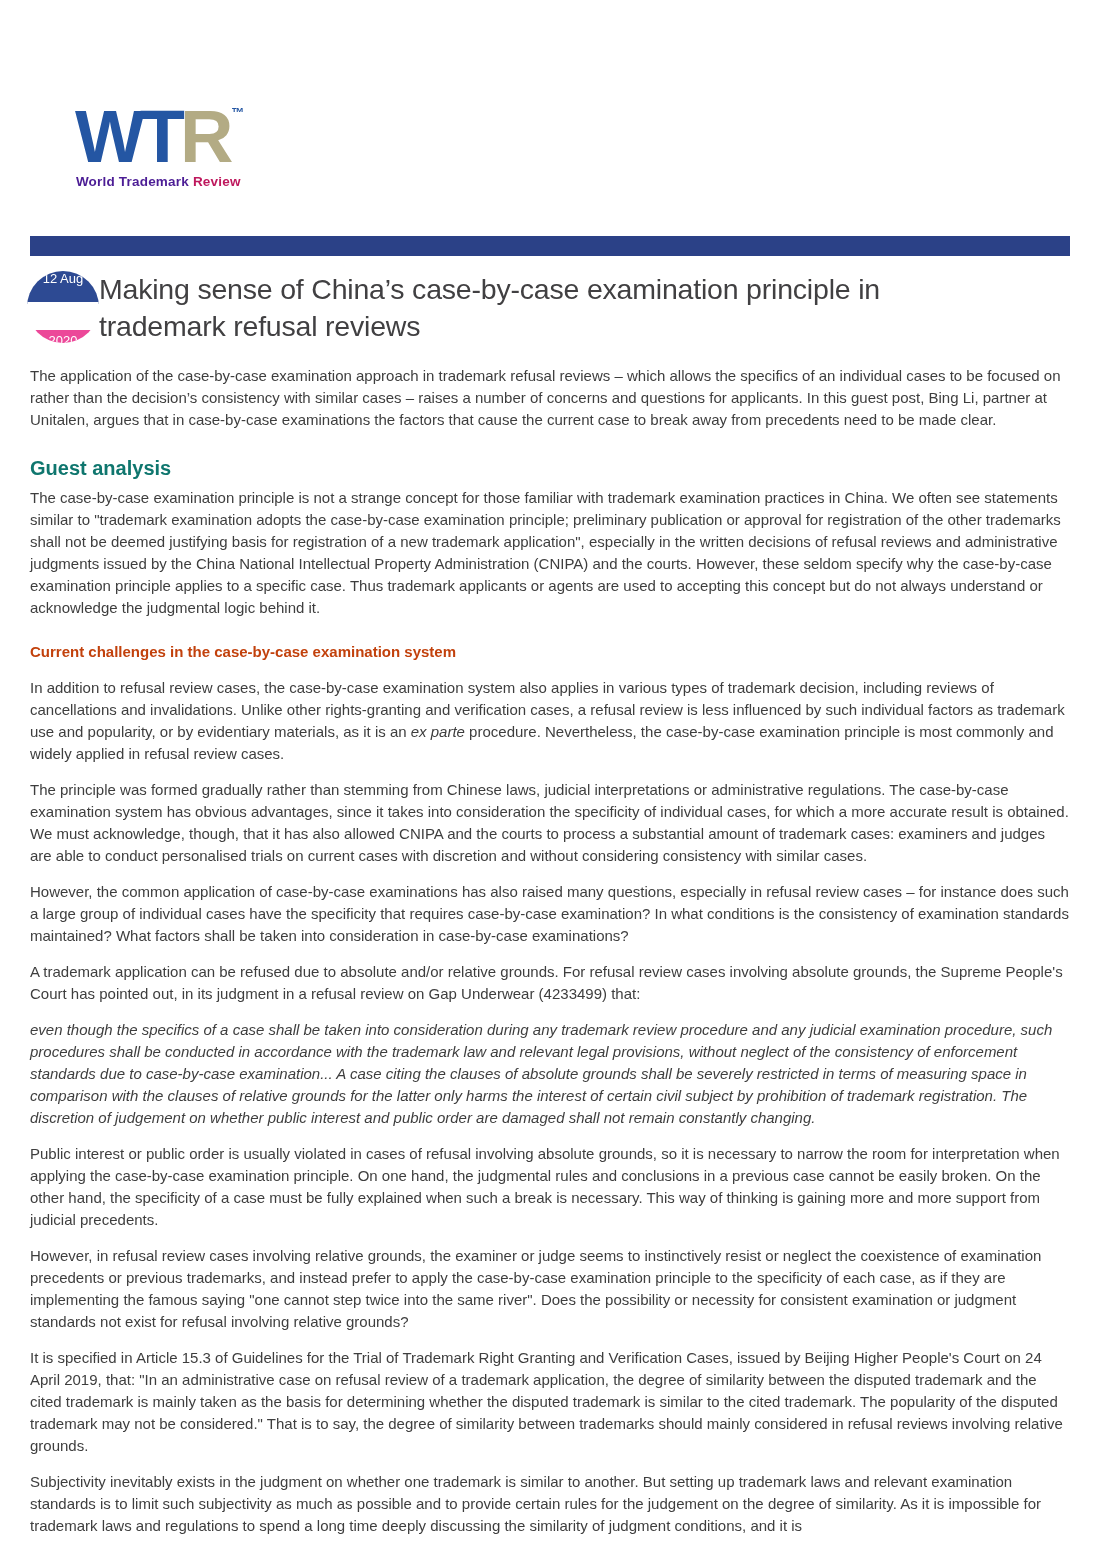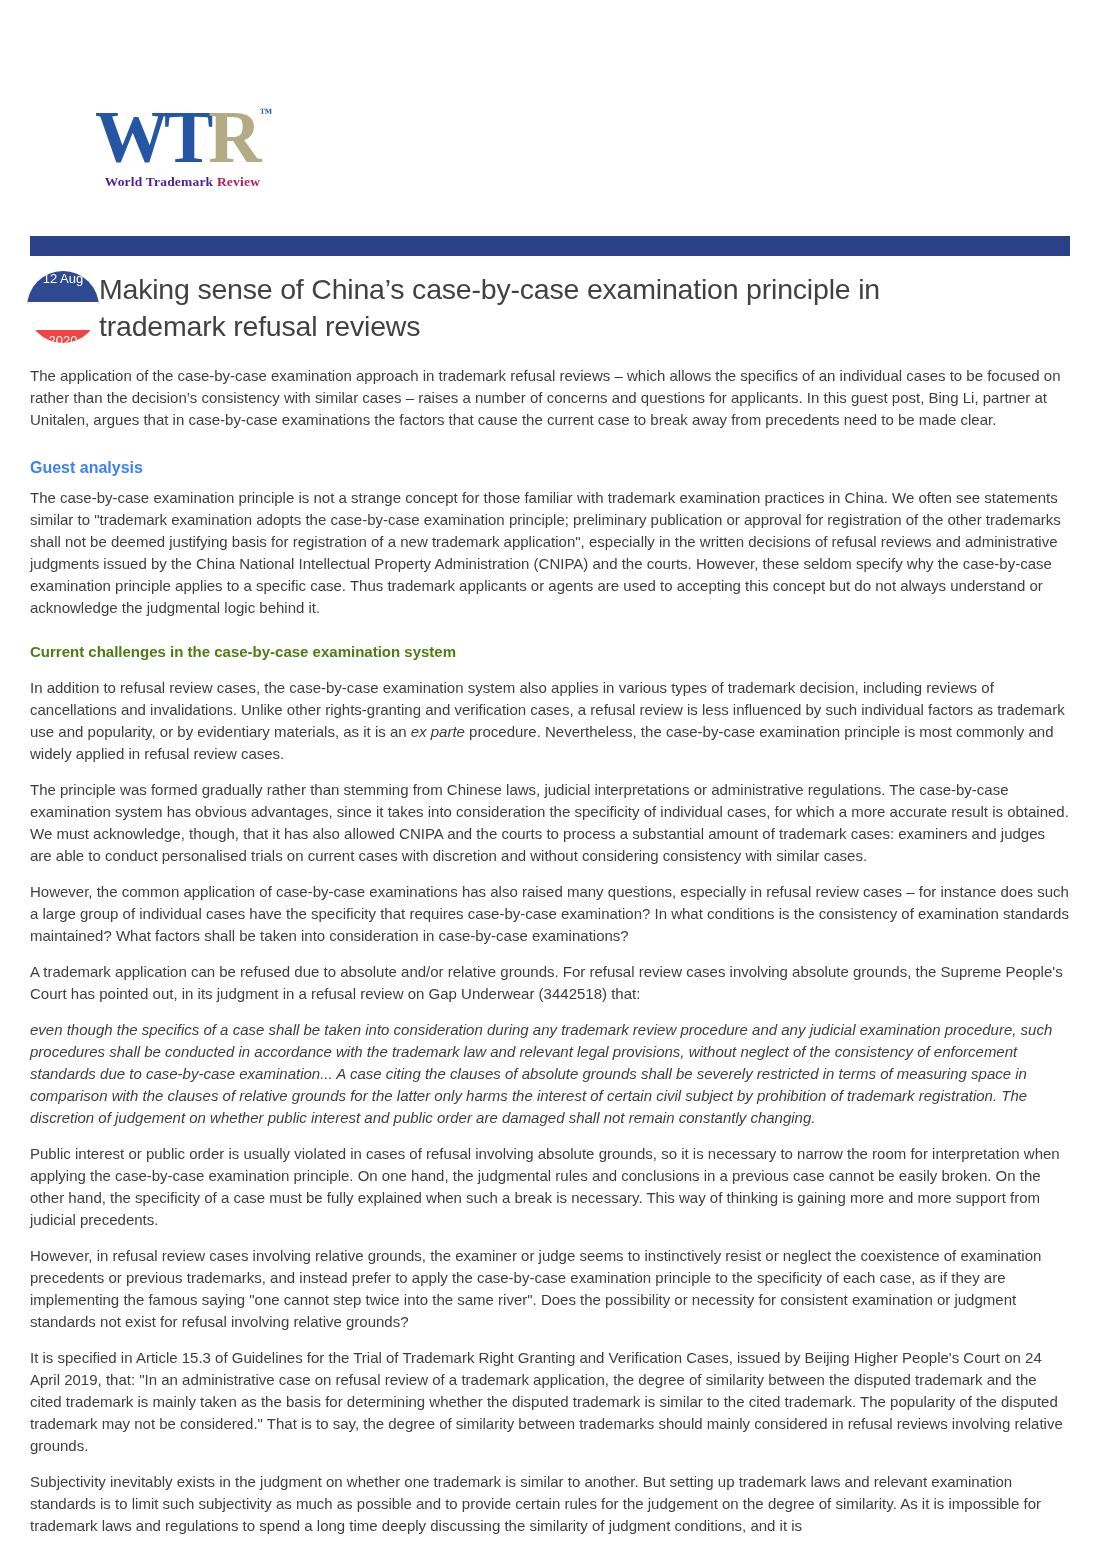--- a/index.html
+++ b/index.html
@@ -7,21 +7,21 @@
   .page {
     width: 1100px;
     min-height: 1555px;
     margin: 0 auto;
     background: #ffffff;
     padding: 0 30px 40px 30px;
     font-family: "Liberation Sans", sans-serif;
     color: #404040;
   }
   
-  .logo-block { display: inline-block; margin: 103px 0 0 65px; text-align: center; font-family: Liberation Serif, serif; }
+  .logo-block { display: inline-block; margin: 103px 0 0 45px; text-align: center; }
   .logo-letters { font-size: 74px; font-weight: 700; letter-spacing: -5px; line-height: 0.92; white-space: nowrap; }
   .logo-wt { color: #2456a3; }
   .logo-r  { color: #b3ab84; }
   .logo-tm { font-size: 13px; letter-spacing: 0; color: #2456a3; vertical-align: top; position: relative; top: 4px; left: 3px; font-weight: 700; }
   .logo-tagline { font-size: 13.5px; font-weight: 700; margin-top: 3px; letter-spacing: 0.2px; }
   .tag-blue { color: #4c1d95; }
   .tag-tan  { color: #be185d; }
   
   .title-bar { height: 20px; background: #2b4187; margin-top: 46px; }
   
@@ -30,32 +30,32 @@
     width: 72px; height: 72px; border-radius: 50%;
     overflow: hidden; flex: 0 0 72px; margin-left: -3px;
     display: flex; flex-direction: column;
   }
   .badge-top {
     flex: 1 1 50%; background: #2d4a93; color: #ffffff; font-size: 13px;
     display: flex; align-items: flex-end; justify-content: center;
     padding-bottom: 16px; border-bottom: 2px solid #ffffff;
   }
   .badge-bottom {
-    flex: 1 1 50%; background: #ef4444; color: #ffffff; font-size: 13px;
+    flex: 1 1 50%; background: #ec4899; color: #ffffff; font-size: 13px;
     display: flex; align-items: flex-start; justify-content: center; padding-top: 3px; margin-top: 26px;
   }
   .article-title {
     font-size: 28.5px; font-weight: 400; color: #414042;
     line-height: 37px; max-width: 905px; letter-spacing: -0.2px;
   }
   
   .content { font-size: 15px; line-height: 22px; color: #3e3e3e; margin-top: 20px; }
   .content p { margin: 8px 0 14px 0; }
-  .heading-lg { font-size: 16px; font-weight: 700; color: #3b82f6; margin: 26px 0 1px 0; }
-  .heading-sm { font-size: 15px; font-weight: 700; color: #4d7c0f; margin: 22px 0 14px 0; }
+  .heading-lg { font-size: 20px; font-weight: 700; color: #0f766e; margin: 26px 0 1px 0; }
+  .heading-sm { font-size: 15px; font-weight: 700; color: #c2410c; margin: 22px 0 14px 0; }
   .quote { font-style: italic; }
   em { font-style: italic; }
 </style>
 </head>
 <body>
 
 <div class="page">
 
   <div class="logo-block">
     <div class="logo-letters"><span class="logo-wt">WT</span><span class="logo-r">R</span><span class="logo-tm">™</span></div>
@@ -81,21 +81,21 @@
 
     <h3 class="heading-sm">Current challenges in the case-by-case examination system</h3>
 
     <p><span>In addition to refusal review cases, the case-by-case examination system also applies in various types of trademark decision, including reviews of cancellations and invalidations. Unlike other rights-granting and verification cases, a refusal review is less influenced by such individual factors as trademark use and popularity, or by evidentiary materials, as it is an </span><em>ex parte</em><span> procedure. Nevertheless, the case-by-case examination principle is most commonly and widely applied in refusal review cases.</span></p>
 
     <p>The principle was formed gradually rather than stemming from Chinese laws, judicial interpretations or administrative regulations. The case-by-case examination system has obvious advantages, since it takes into consideration the specificity of individual cases, for which a more accurate result is obtained. We must acknowledge, though, that it has also allowed CNIPA and the courts to process a substantial amount of trademark cases: examiners and judges are able to conduct personalised trials on current cases with discretion and without considering consistency with similar cases.</p>
 
     <p>However, the common application of case-by-case examinations has also raised many questions, especially in refusal review cases – for instance does such a large group of individual cases have the specificity that requires case-by-case examination? In what conditions is the consistency of examination standards maintained? What factors shall be taken into consideration in case-by-case examinations?</p>
 
 
-    <p>A trademark application can be refused due to absolute and/or relative grounds. For refusal review cases involving absolute grounds, the Supreme People's Court has pointed out, in its judgment in a refusal review on Gap Underwear (3442518) that:</p>
+    <p>A trademark application can be refused due to absolute and/or relative grounds. For refusal review cases involving absolute grounds, the Supreme People's Court has pointed out, in its judgment in a refusal review on Gap Underwear (4233499) that:</p>
 
     <p class="quote">even though the specifics of a case shall be taken into consideration during any trademark review procedure and any judicial examination procedure, such procedures shall be conducted in accordance with the trademark law and relevant legal provisions, without neglect of the consistency of enforcement standards due to case-by-case examination... A case citing the clauses of absolute grounds shall be severely restricted in terms of measuring space in comparison with the clauses of relative grounds for the latter only harms the interest of certain civil subject by prohibition of trademark registration. The discretion of judgement on whether public interest and public order are damaged shall not remain constantly changing.</p>
 
     <p>Public interest or public order is usually violated in cases of refusal involving absolute grounds, so it is necessary to narrow the room for interpretation when applying the case-by-case examination principle. On one hand, the judgmental rules and conclusions in a previous case cannot be easily broken. On the other hand, the specificity of a case must be fully explained when such a break is necessary. This way of thinking is gaining more and more support from judicial precedents.</p>
 
     <p>However, in refusal review cases involving relative grounds, the examiner or judge seems to instinctively resist or neglect the coexistence of examination precedents or previous trademarks, and instead prefer to apply the case-by-case examination principle to the specificity of each case, as if they are implementing the famous saying "one cannot step twice into the same river". Does the possibility or necessity for consistent examination or judgment standards not exist for refusal involving relative grounds?</p>
 
     <p>It is specified in Article 15.3 of Guidelines for the Trial of Trademark Right Granting and Verification Cases, issued by Beijing Higher People's Court on 24 April 2019, that: "In an administrative case on refusal review of a trademark application, the degree of similarity between the disputed trademark and the cited trademark is mainly taken as the basis for determining whether the disputed trademark is similar to the cited trademark. The popularity of the disputed trademark may not be considered." That is to say, the degree of similarity between trademarks should mainly considered in refusal reviews involving relative grounds.</p>
 
     <p>Subjectivity inevitably exists in the judgment on whether one trademark is similar to another. But setting up trademark laws and relevant examination standards is to limit such subjectivity as much as possible and to provide certain rules for the judgement on the degree of similarity. As it is impossible for trademark laws and regulations to spend a long time deeply discussing the similarity of judgment conditions, and it is</p>

